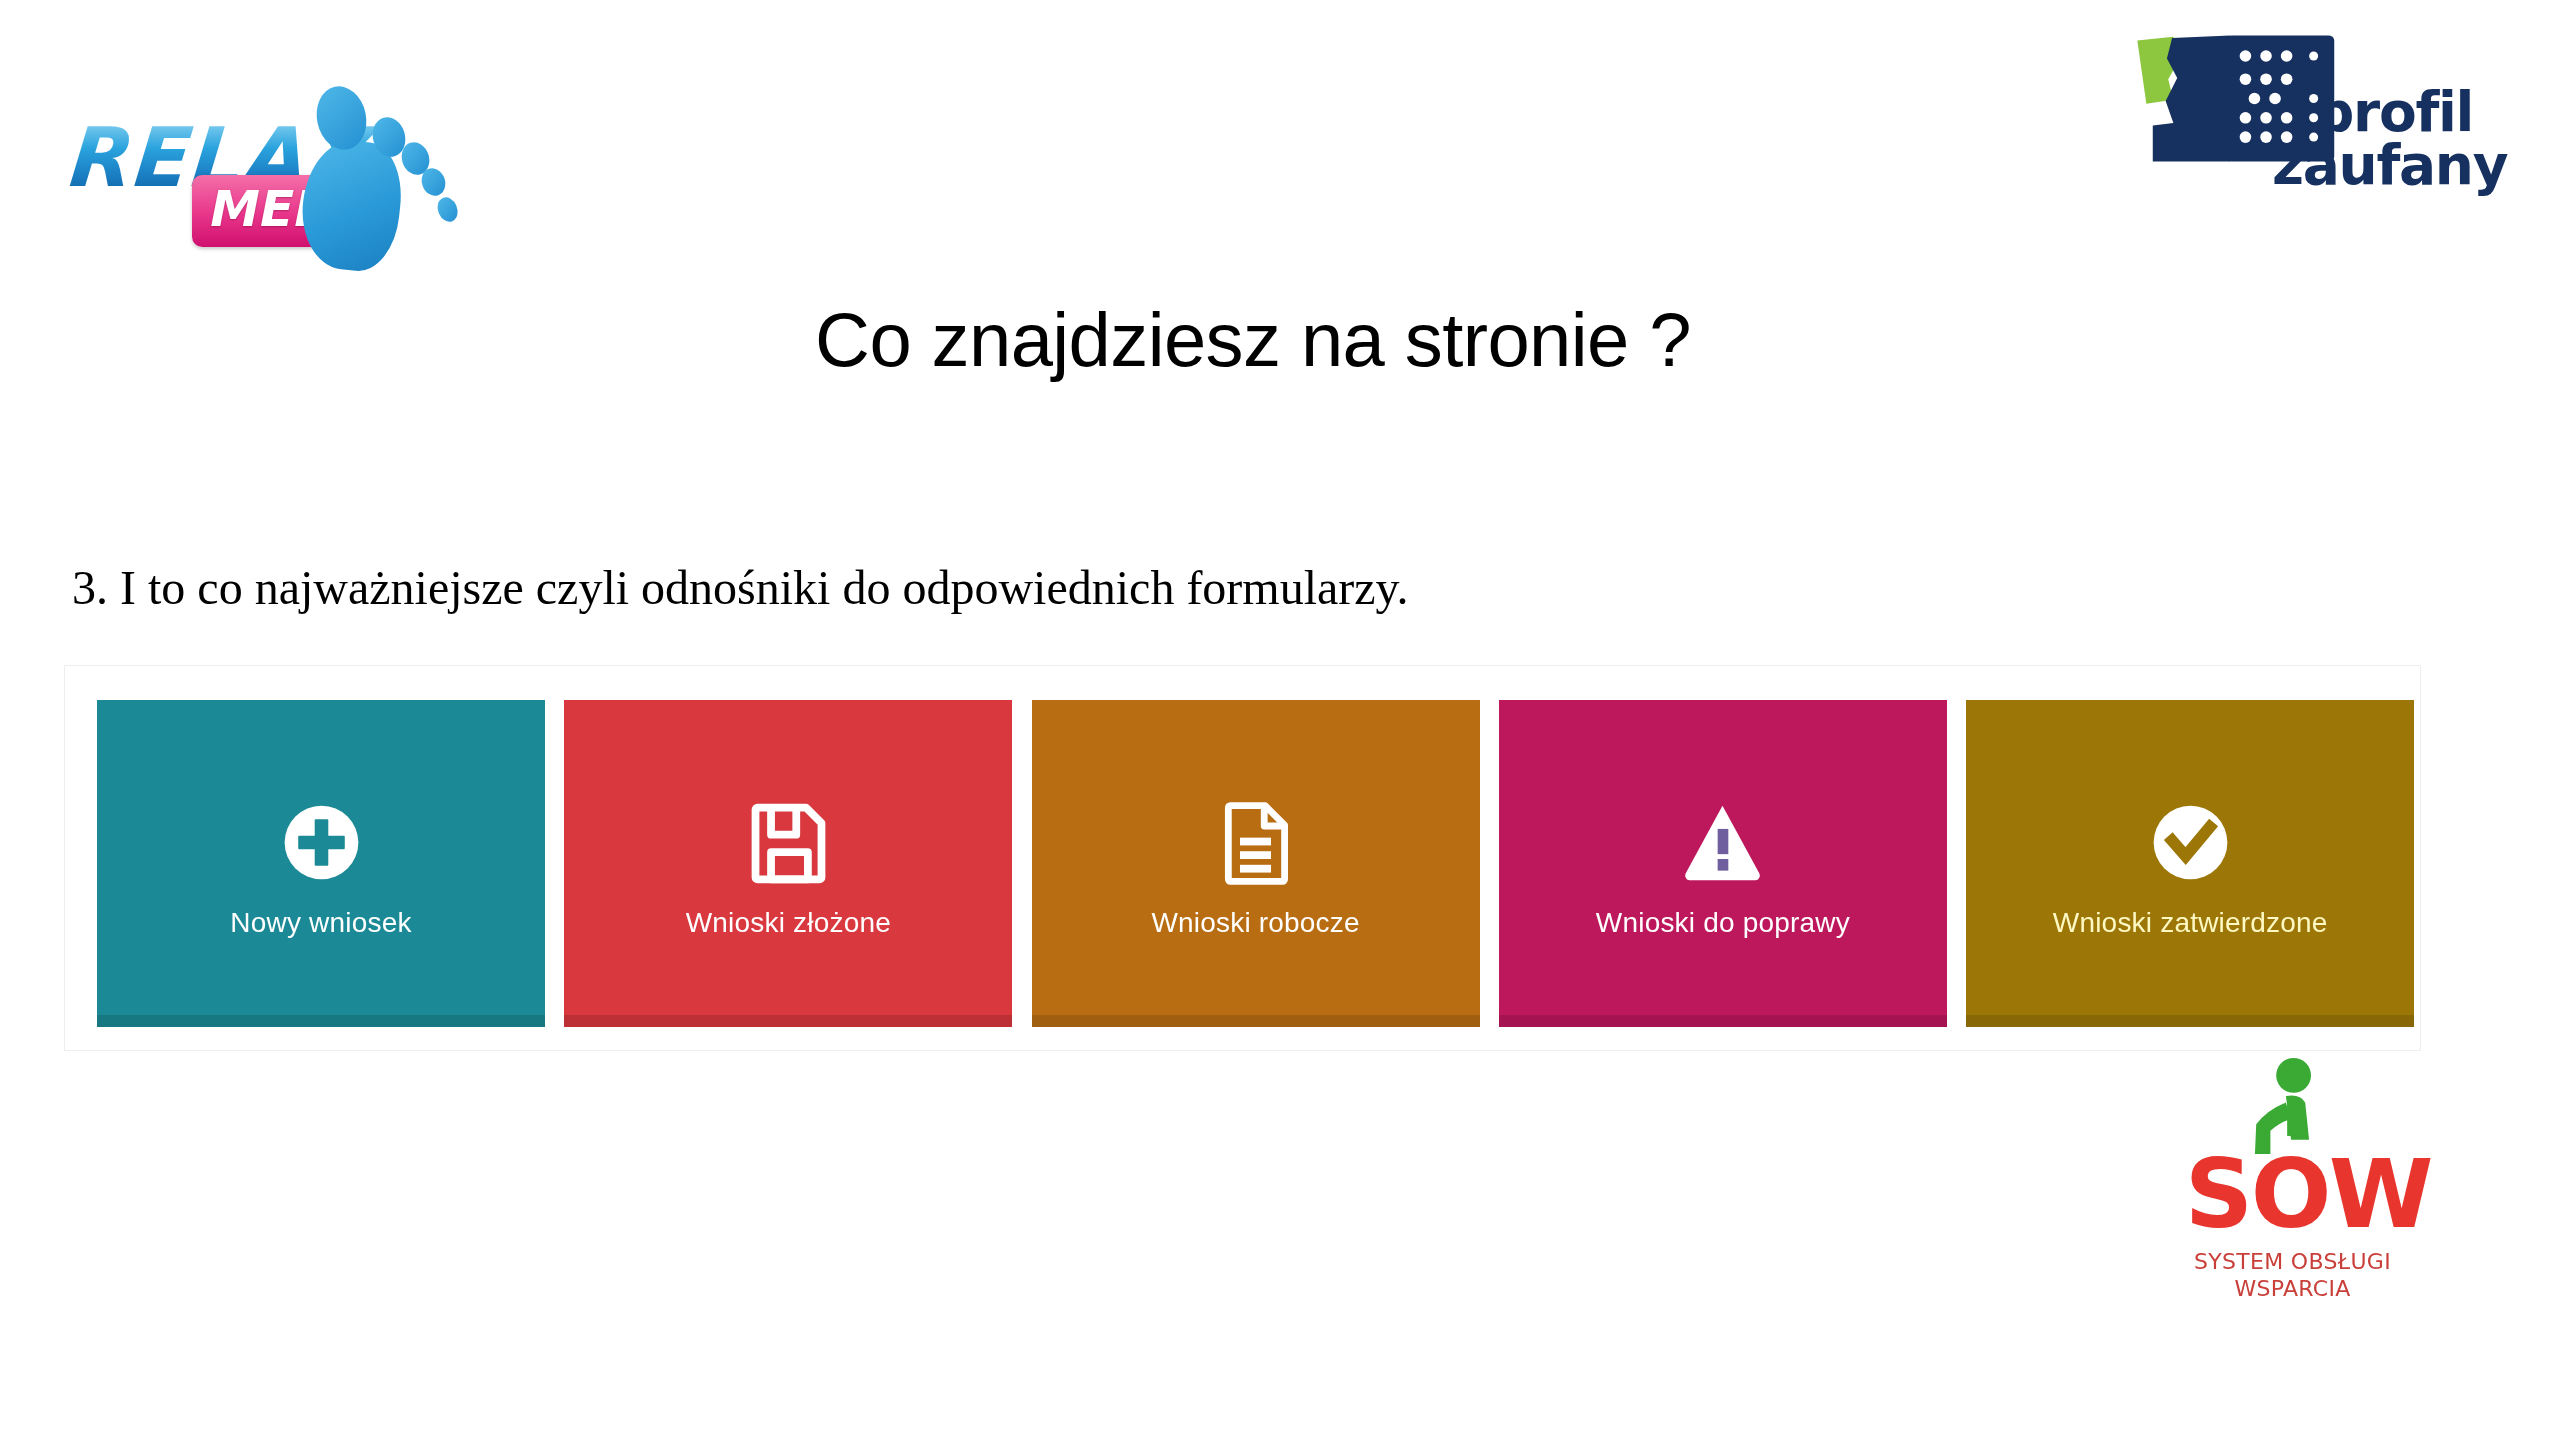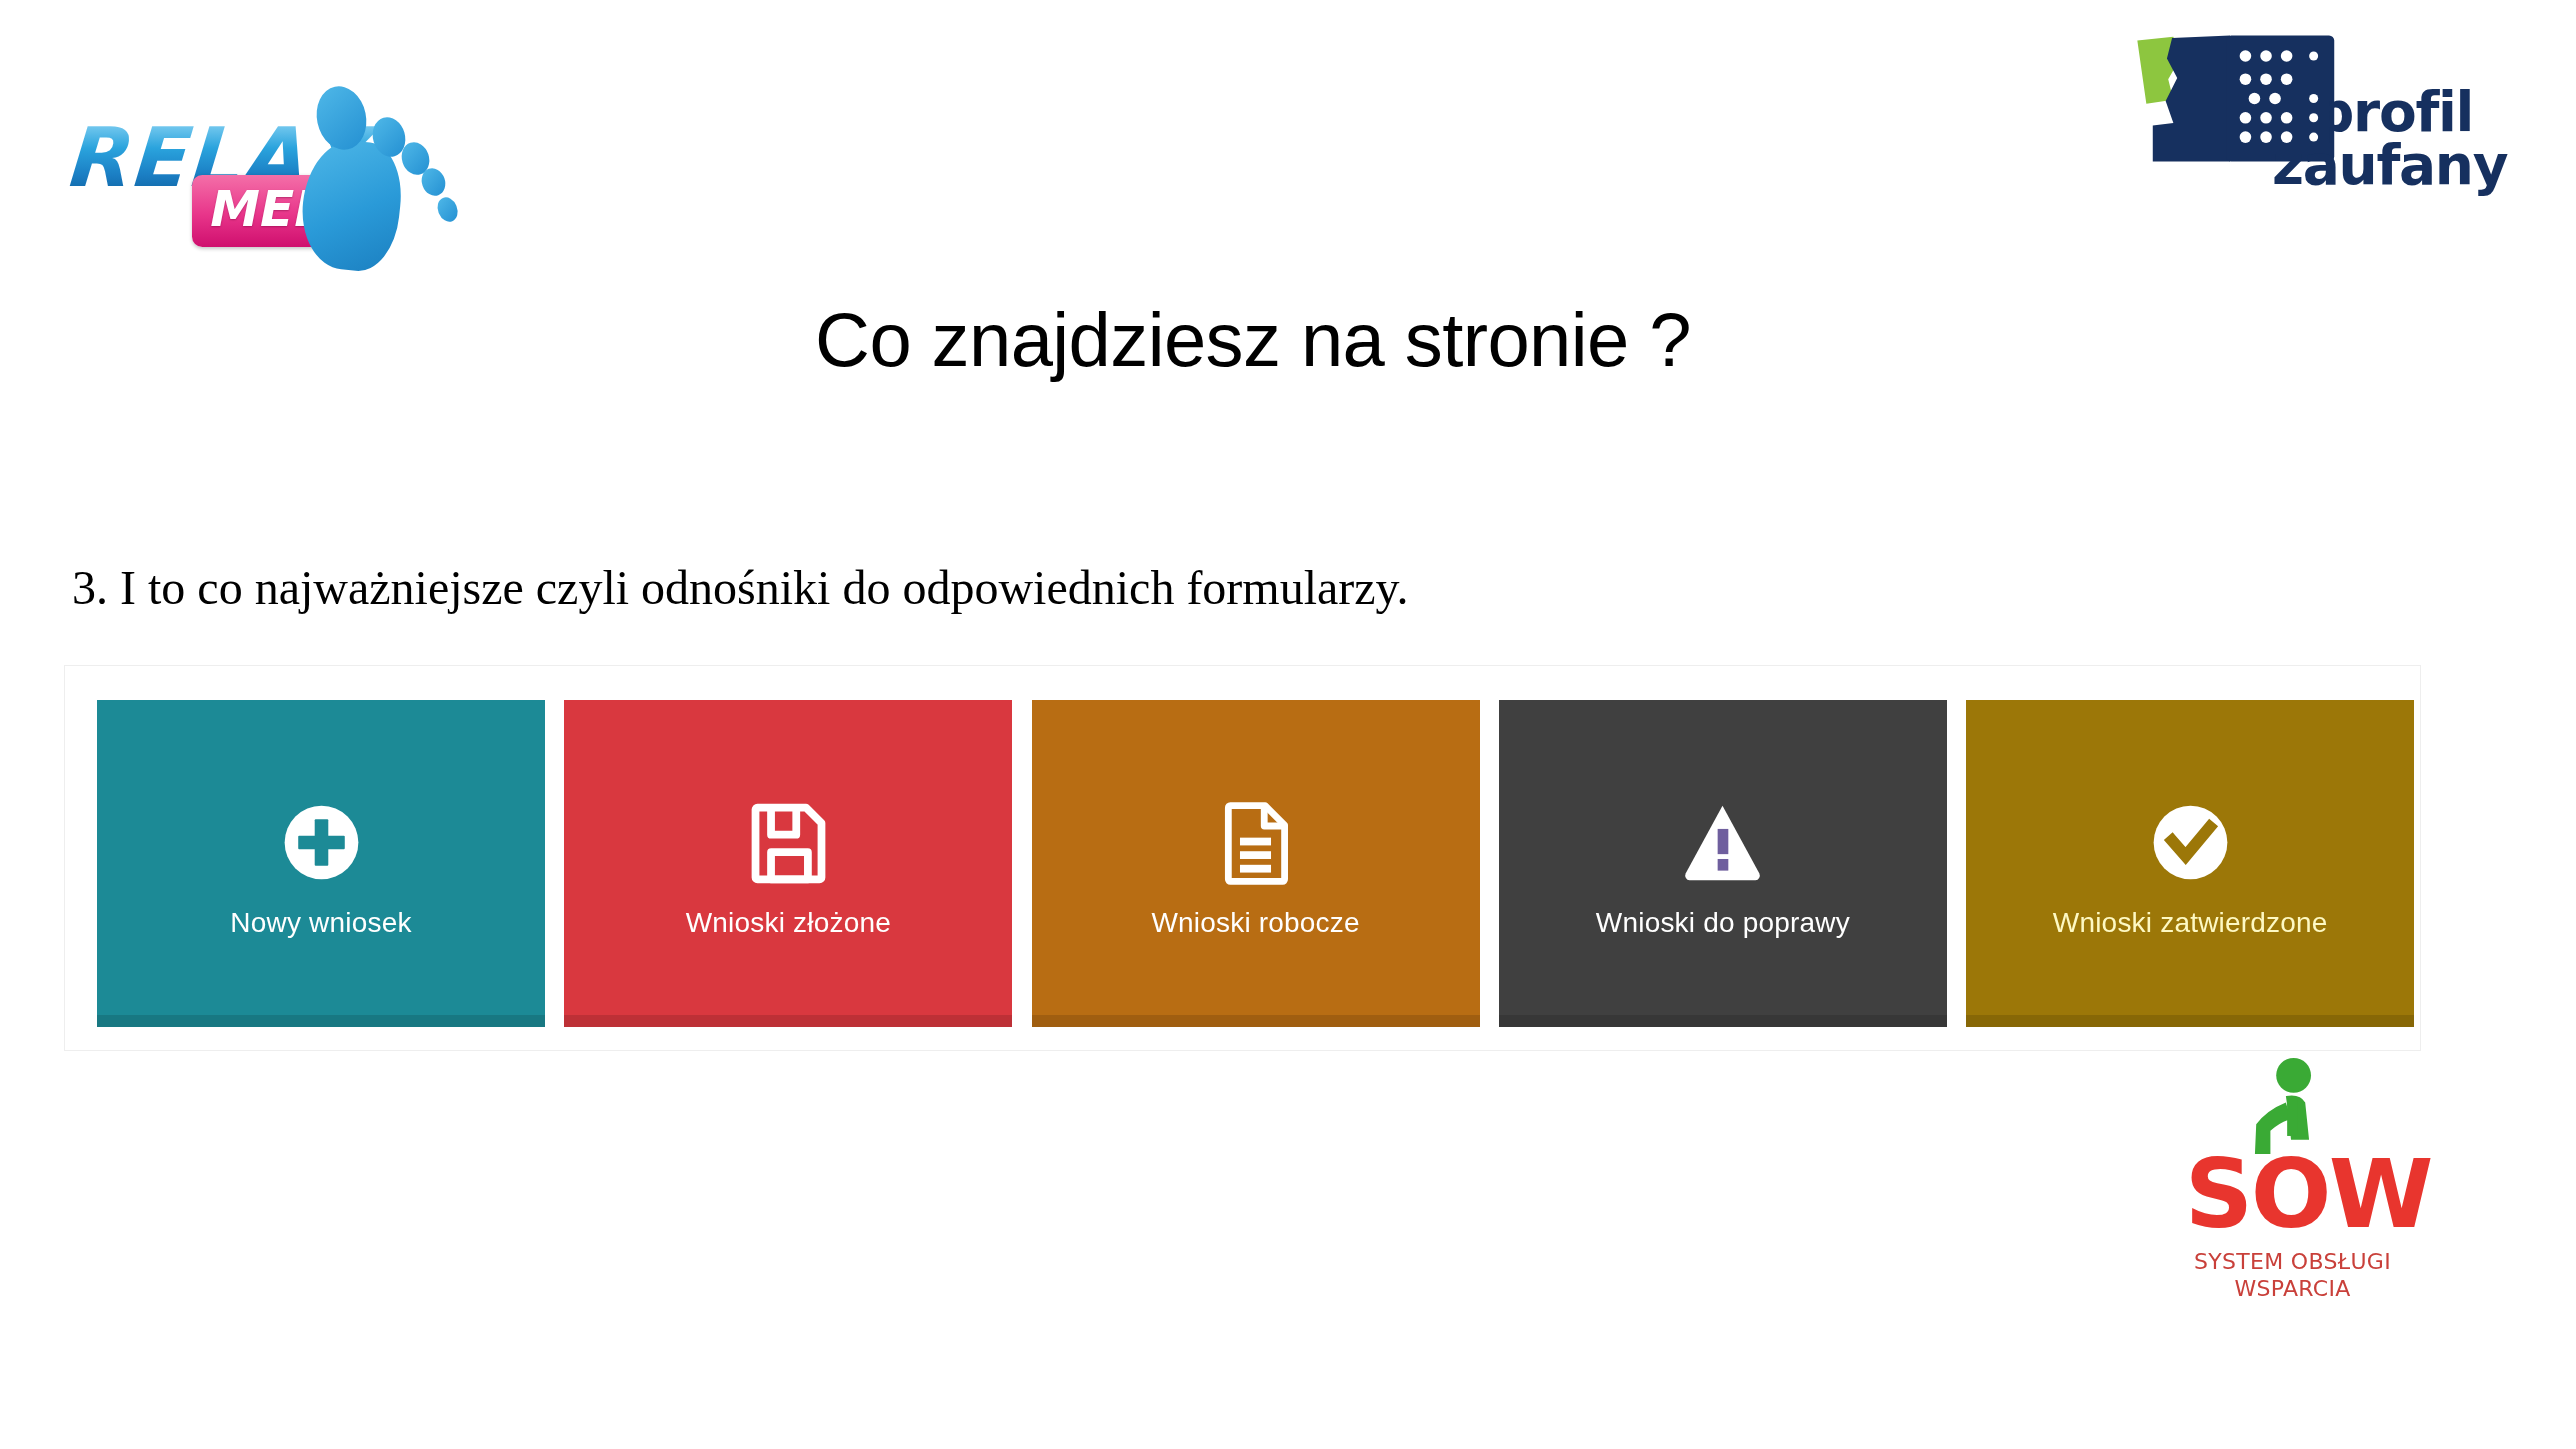--- a/index.html
+++ b/index.html
@@ -340,21 +340,21 @@
           <path d="M24 12 h36 l20 20 v56 a2 2 0 0 1 -2 2 h-54 a2 2 0 0 1 -2 -2 v-74 a2 2 0 0 1 2 -2 z" fill="none" stroke="#ffffff" stroke-width="7" stroke-linejoin="round"></path>
           <path d="M59 13 v20 h20" fill="none" stroke="#ffffff" stroke-width="7" stroke-linejoin="round"></path>
           <rect x="34" y="45" width="32" height="8" fill="#ffffff"></rect>
           <rect x="34" y="59" width="32" height="8" fill="#ffffff"></rect>
           <rect x="34" y="73" width="32" height="8" fill="#ffffff"></rect>
         </svg>
       </div>
       <div class="tile-label" style="color: rgb(255, 255, 255);">Wnioski robocze</div>
     </div>
 
-    <div class="tile" id="tile3" style="background: #404040;">
+    <div class="tile" id="tile3" style="background: #be185d;">
       <div class="tile-icon">
         <svg width="97" height="97" viewBox="0 0 100 100" xmlns="http://www.w3.org/2000/svg">
           <path d="M50 12 L88 82 a5 5 0 0 1 -4 7 h-68 a5 5 0 0 1 -4 -7 Z" fill="#ffffff"></path>
           <rect x="45" y="36" width="11" height="26" fill="#6f5f9e"></rect>
           <rect x="45" y="67" width="11" height="12" fill="#6f5f9e"></rect>
         </svg>
       </div>
       <div class="tile-label" style="color: rgb(255, 255, 255);">Wnioski do poprawy</div>
     </div>
 

